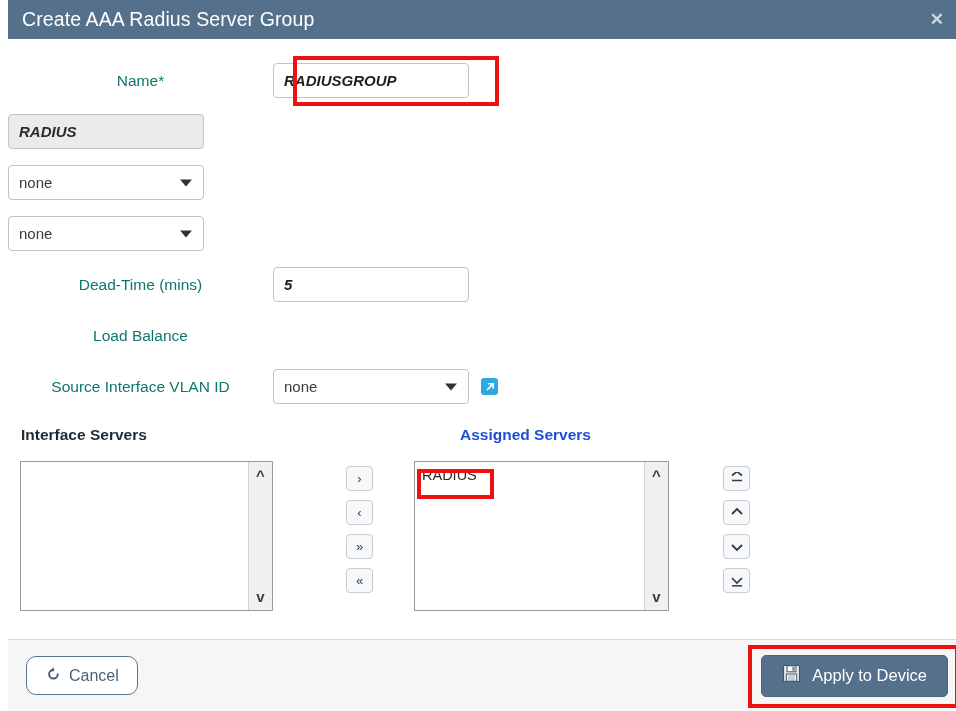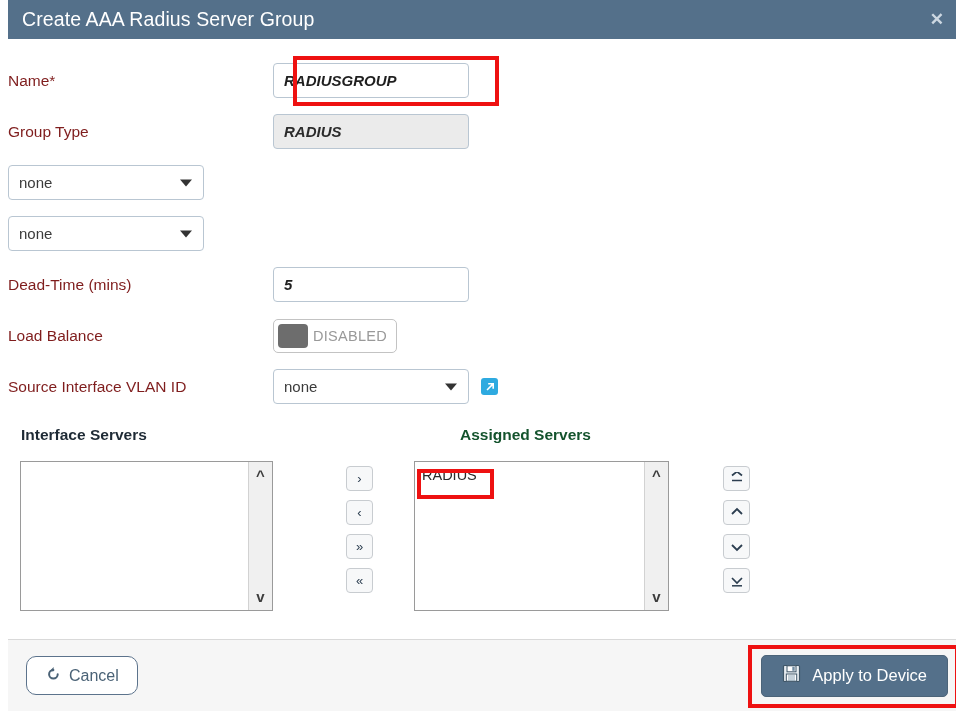--- a/index.html
+++ b/index.html
@@ -66,23 +66,24 @@
     padding: 16px 0 0 0;
   }
   .form-row {
     display: flex;
     align-items: center;
     height: 51px;
   }
   .form-label {
     width: 265px;
     box-sizing: border-box;
-    color: #7f1d1d;
+    color: #0f766e;
     font-size: 15.5px;
     white-space: nowrap;
+    text-align: center;
   }
   .form-control {
     position: relative;
     display: flex;
     align-items: center;
   }
 
   .txt-input {
     width: 196px;
     height: 35px;
@@ -190,21 +191,21 @@
     font-size: 15.5px;
     font-weight: bold;
     color: #1e2a35;
   }
   .head-assigned {
     position: absolute;
     left: 452px;
     top: 0;
     font-size: 15.5px;
     font-weight: bold;
-    color: #14532d;
+    color: #1d4ed8;
     text-align: center;
   }
 
   .transfer-area {
     position: relative;
     height: 150px;
     margin-top: 9px;
   }
 
   .listbox {
@@ -349,21 +350,20 @@
     <div class="form-rows">
 
       <div class="form-row">
         <div class="form-label">Name*</div>
         <div class="form-control">
           <input class="txt-input" value="RADIUSGROUP" style="">
         </div>
       </div>
 
       <div class="form-row">
-        <div class="form-label">Group Type</div>
         <div class="form-control">
           <input class="txt-input disabled" readonly="" value="RADIUS" style="">
         </div>
       </div>
 
       <div class="form-row">
         <div class="form-control">
           <div class="select-wrap">
             <div class="select-box">
                 <span>none</span>
@@ -386,26 +386,20 @@
 
       <div class="form-row">
         <div class="form-label">Dead-Time (mins)</div>
         <div class="form-control">
           <input class="txt-input" value="5" style="">
         </div>
       </div>
 
       <div class="form-row">
         <div class="form-label">Load Balance</div>
-        <div class="form-control">
-          <div class="toggle">
-            <div class="toggle-knob"></div>
-            <div class="toggle-label">DISABLED</div>
-          </div>
-        </div>
       </div>
 
       <div class="form-row">
         <div class="form-label">Source Interface VLAN ID</div>
         <div class="form-control">
           <div class="select-wrap">
             <div class="select-box">
                 <span>none</span>
               </div>
             <span class="caret"></span>

